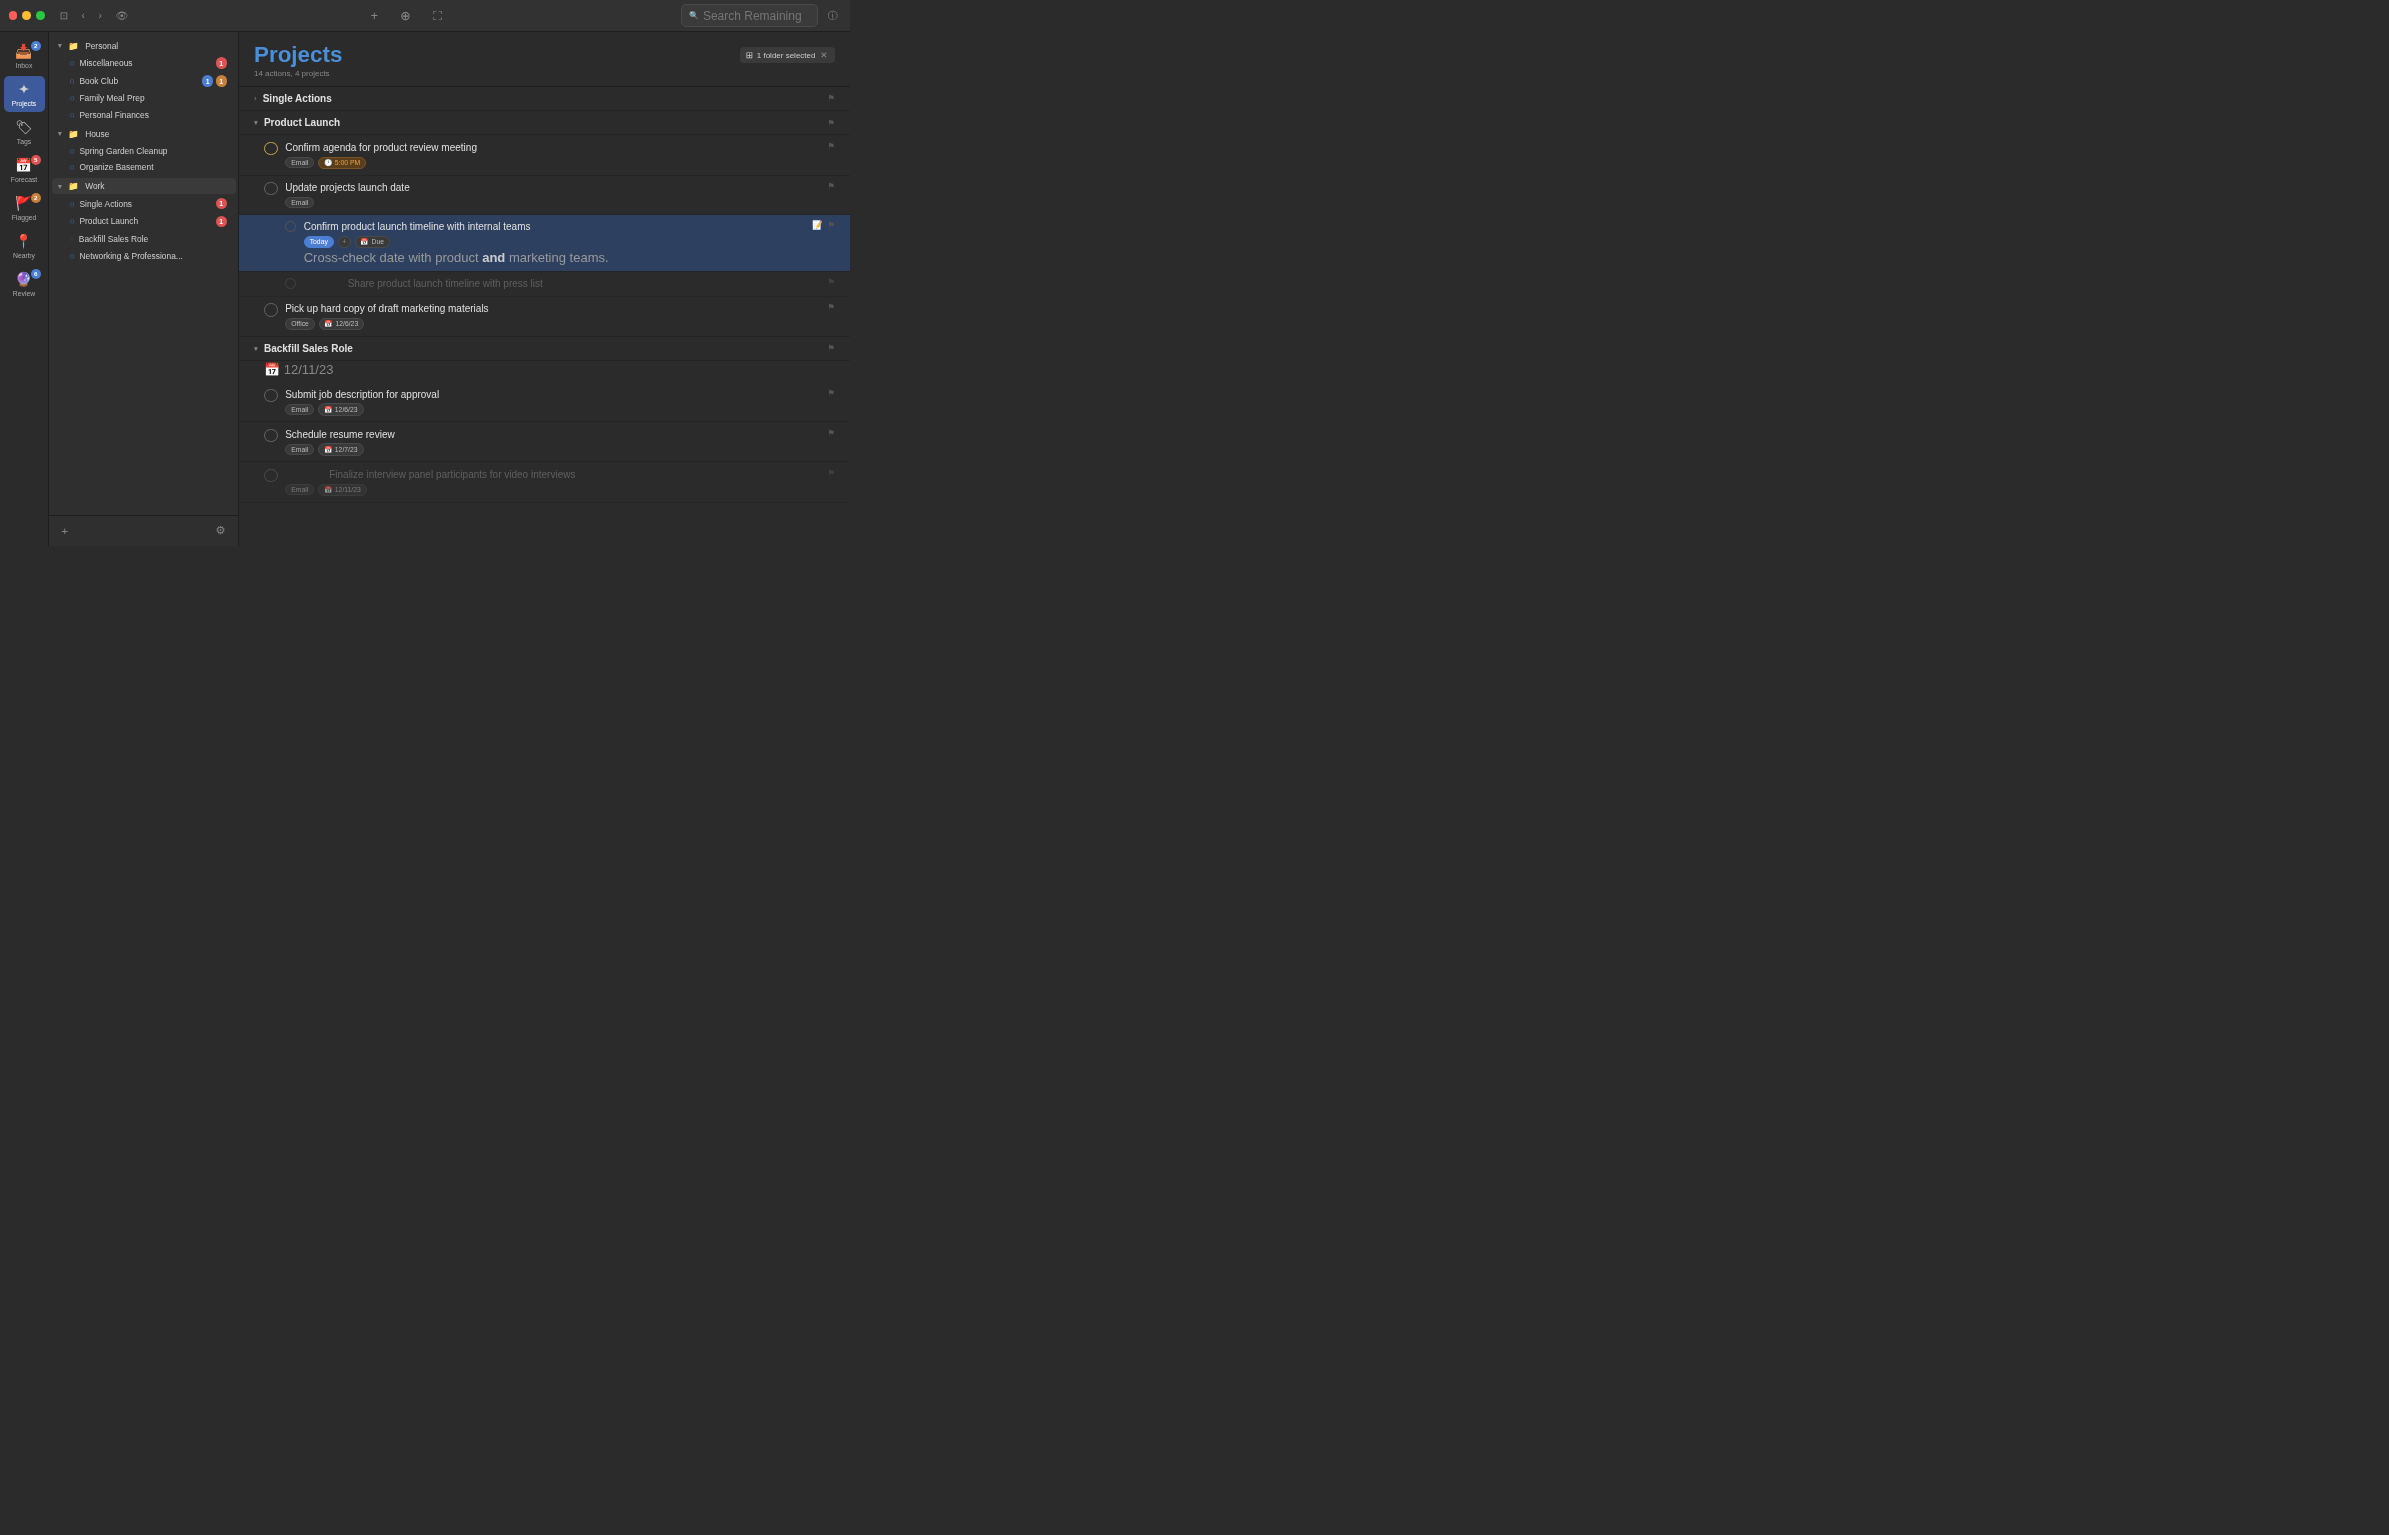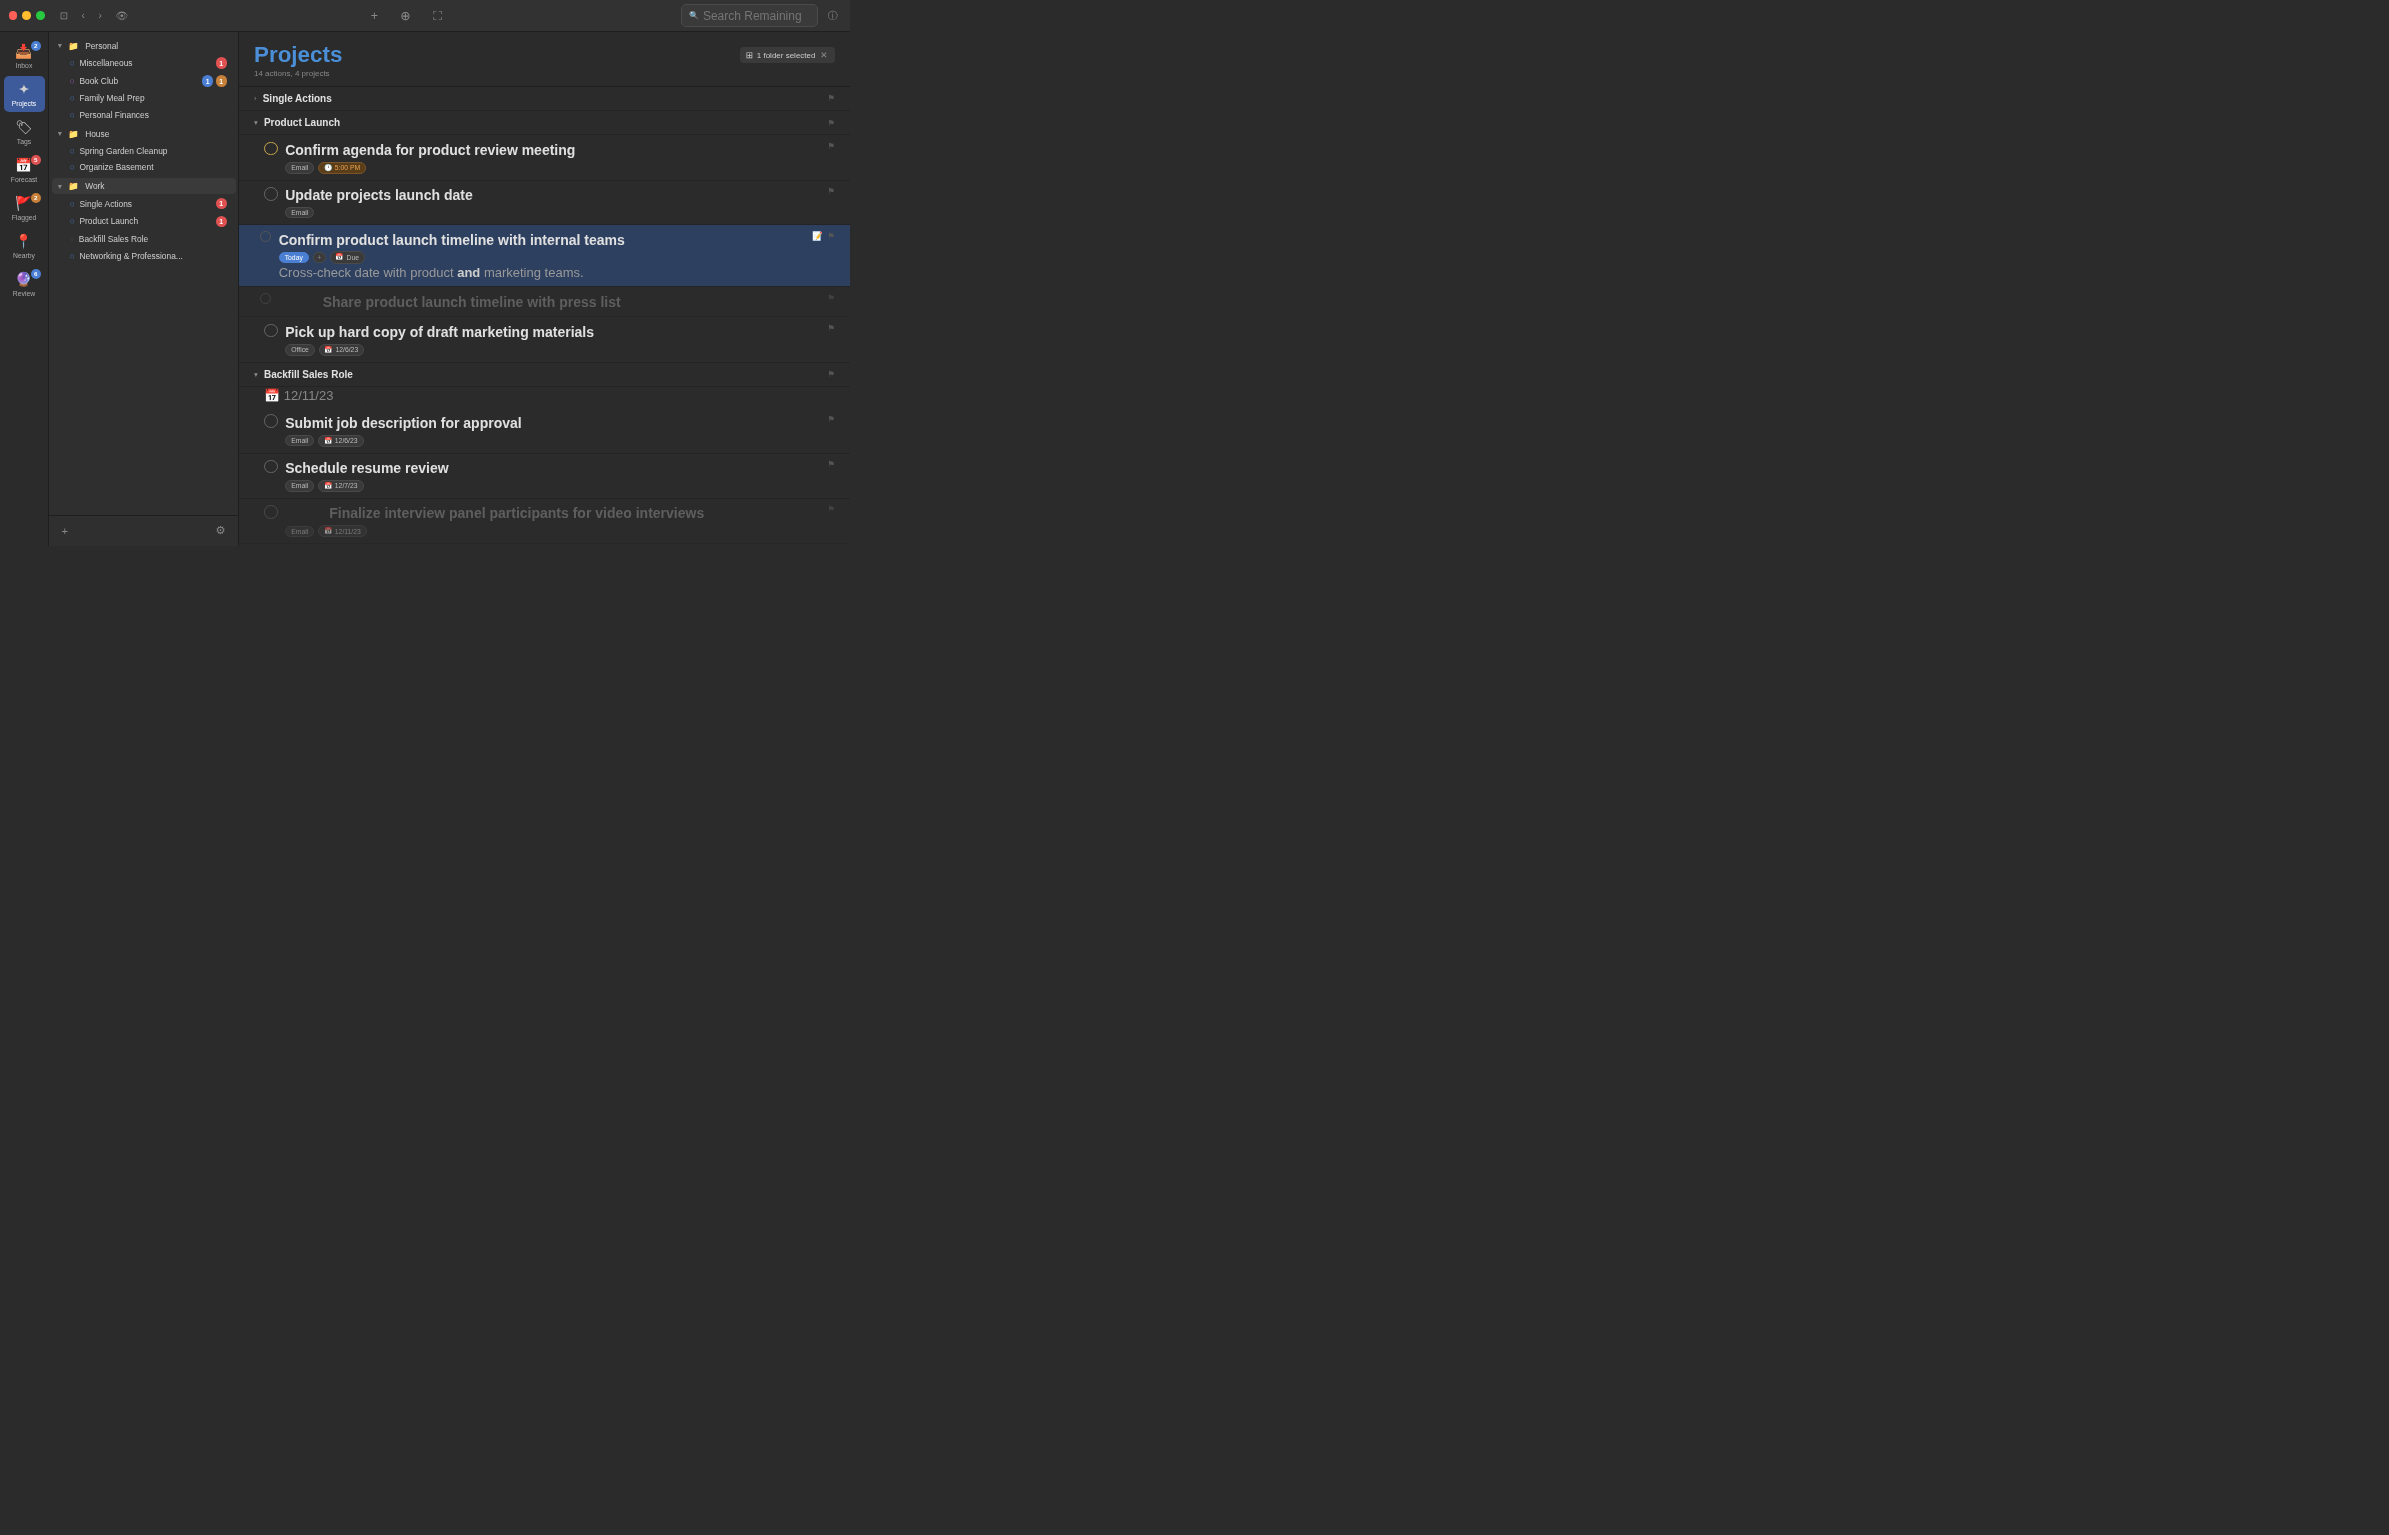--- a/index.html
+++ b/index.html
@@ -347,24 +347,23 @@
     .task-checkbox.yellow-ring { border-color: #c8a84b; }
     .task-checkbox.small {
       width: 11.2px;
       height: 11.2px;
       border-radius: 50%;
       border: 1.2px solid #555;
     }
 
     .task-content { flex: 1; }
     .task-title {
-      font-size: 14px;
+      font-size: 10px;
       color: #e0e0e0;
       line-height: 1.3;
-      font-weight: bold;
     }
     .task-title.dimmed-text { color: #888; margin-left: 44px; }
     .task-meta {
       display: flex;
       align-items: center;
       gap: 3.7px;
       margin-top: 2.5px;
       flex-wrap: wrap;
     }
     .tag-pill {
@@ -414,21 +413,21 @@
     .task-right {
       display: flex;
       align-items: center;
       gap: 3.7px;
       flex-shrink: 0;
       margin-left: 6.2px;
     }
     .task-flag { color: #555; font-size: 8.7px; }
     .task-note-icon { color: #888; font-size: 8.7px; }
 
-    .sub-task-indent { padding-left: 21px; }
+    .sub-task-indent { padding-left: 46px; }
 
     
     .project-meta {
       display: flex;
       align-items: center;
       gap: 3.7px;
       padding: 1.2px 15px 5px 25px;
       font-size: 13px;
       color: #888;
     }

